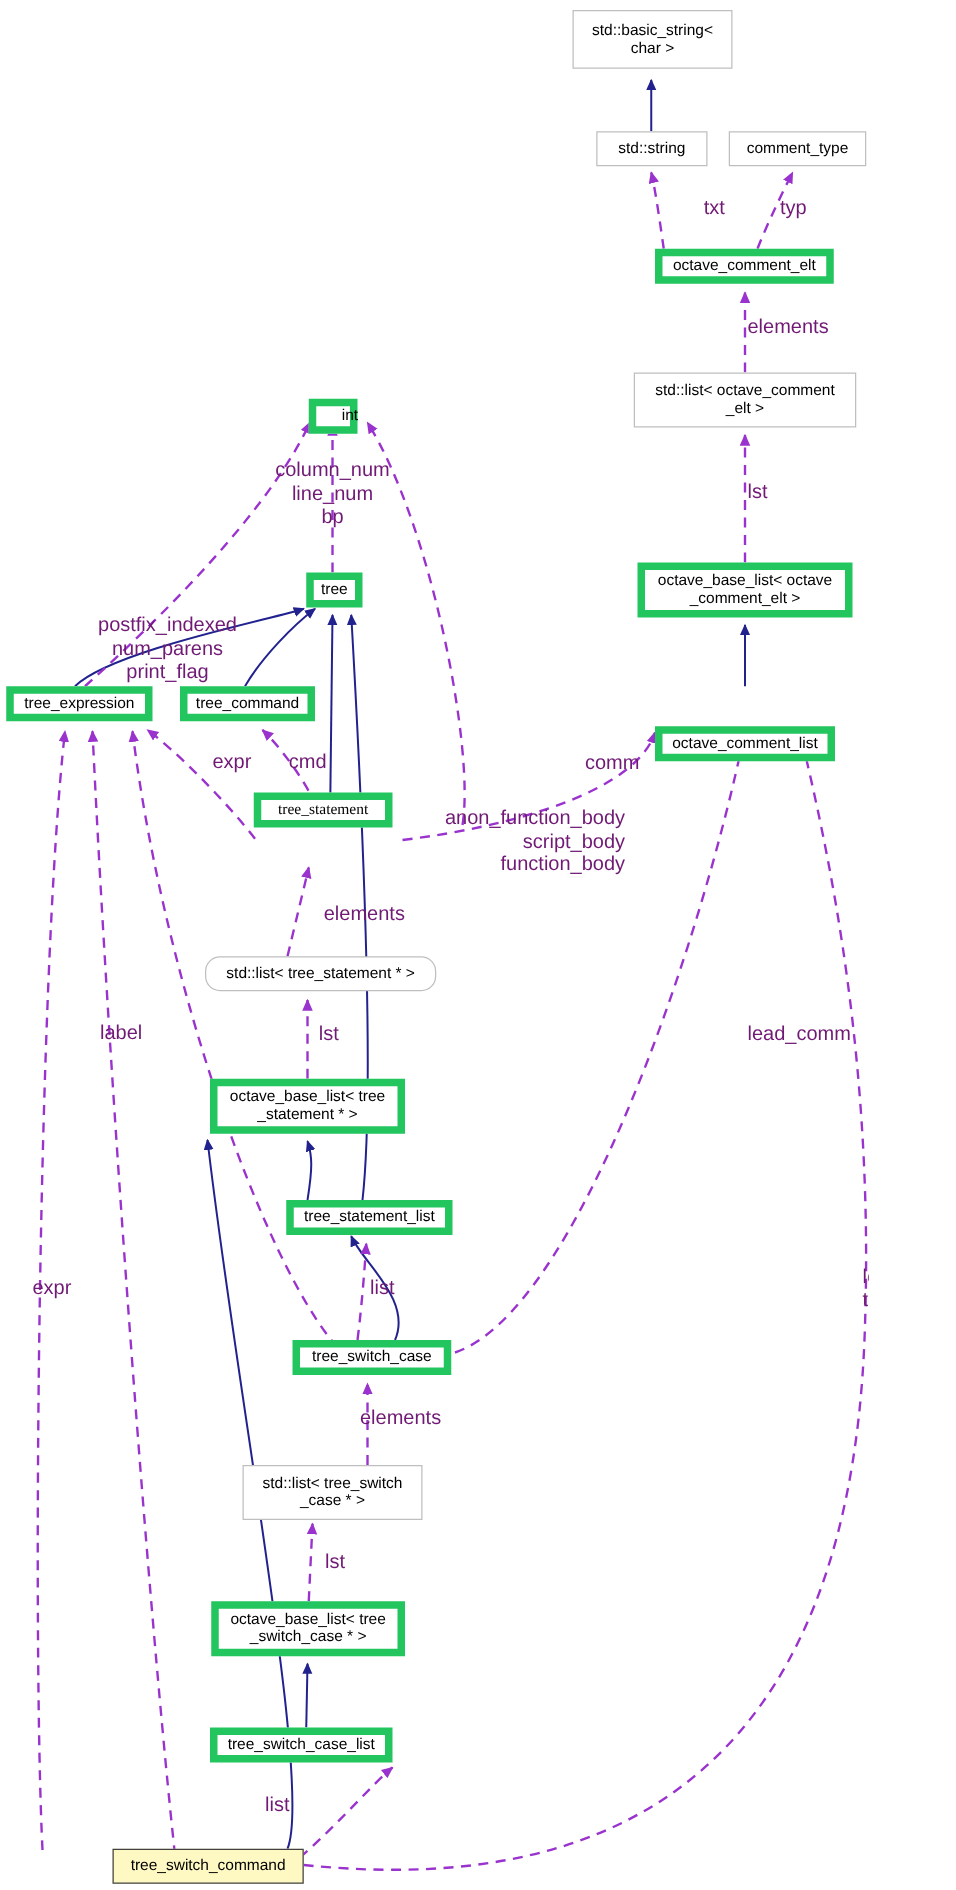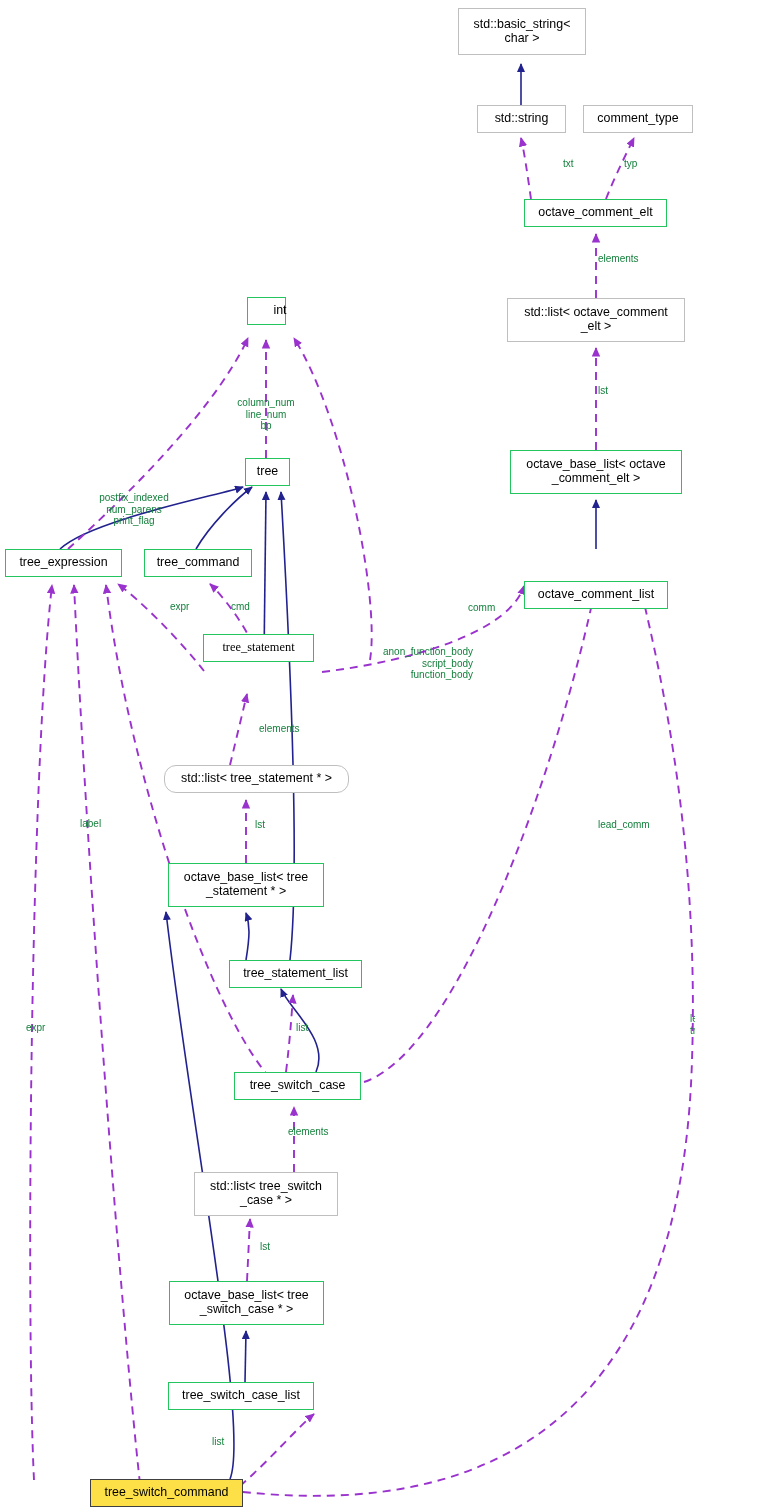--- a/index.html
+++ b/index.html
@@ -2,24 +2,24 @@
 <html><head>
 <meta charset="utf-8">
 <style>
   html,body{margin:0;padding:0;background:#ffffff;}
   body{font-family:"Liberation Sans",sans-serif;}
   #canvas{position:relative;width:695px;height:1512px;background:#ffffff;overflow:hidden;}
   svg#edges{position:absolute;left:0;top:0;width:765px;height:1512px;}
   .node{position:absolute;box-sizing:border-box;display:flex;align-items:center;
         justify-content:center;text-align:center;line-height:1.12;
         font-size:12.4px;color:#000000;background:#ffffff;white-space:pre-line;}
-  .node.solid{border:1px solid #22c55e;}
+  .node.solid{border:6px solid #22c55e;}
   .node.faint{border:1px solid #bfbfbf;}
-  .node.hl{background:#fde047;border:1px solid #404040;}
-  .elabel{position:absolute;font-size:10px;color:#15803d;white-space:pre-line;
+  .node.hl{background:#fef9c3;border:1px solid #404040;}
+  .elabel{position:absolute;font-size:16px;color:#701a75;white-space:pre-line;
           text-align:center;line-height:1.16;}
   .elabel.l{text-align:left;}
 </style>
 </head>
 <body>
 
 <div id="canvas">
 
   <svg id="edges" viewBox="0 0 765 1512" xmlns="http://www.w3.org/2000/svg">
     <defs>
@@ -73,41 +73,41 @@
       <div class="node faint" style="left: 458px; top: 8px; width: 128px; height: 47px;">std::basic_string&lt;
 char &gt;</div>
       <div class="node faint" style="left: 477px; top: 105px; width: 89px; height: 28px;">std::string</div>
       <div class="node faint" style="left: 583px; top: 105px; width: 110px; height: 28px;">comment_type</div>
       <div class="node solid" style="left: 524px; top: 199px; width: 143px; height: 28px;">octave_comment_elt</div>
       <div class="node faint" style="left: 507px; top: 298px; width: 178px; height: 44px;">std::list&lt; octave_comment
 _elt &gt;</div>
       <div class="node solid" style="left: 510px; top: 450px; width: 172px; height: 44px;">octave_base_list&lt; octave
 _comment_elt &gt;</div>
       <div class="node solid" style="left: 524px; top: 549px; width: 144px; height: 28px; margin-top: 32px;">octave_comment_list</div>
-      <div class="node solid" style="left: 247px; top: 297px; width: 39px; height: 28px; padding-left: 27px;">int</div>
+      <div class="node solid" style="left: 247px; top: 319px; width: 39px; height: 28px; padding-left: 27px;">int</div>
       <div class="node solid" style="left: 245px; top: 458px; width: 45px; height: 28px;">tree</div>
       <div class="node solid" style="left: 5px; top: 549px; width: 117px; height: 28px;">tree_expression</div>
       <div class="node solid" style="left: 144px; top: 549px; width: 108px; height: 28px;">tree_command</div>
       <div class="node solid" style="left: 203px; top: 634px; width: 111px; height: 28px; font-family: Liberation Serif, serif;">tree_statement</div>
       <div class="node faint" style="left: 164px; top: 765px; width: 185px; height: 28px; border-radius: 12px;">std::list&lt; tree_statement * &gt;</div>
       <div class="node solid" style="left: 168px; top: 863px; width: 156px; height: 44px;">octave_base_list&lt; tree
 _statement * &gt;</div>
       <div class="node solid" style="left: 229px; top: 960px; width: 133px; height: 28px; text-align: right;">tree_statement_list</div>
       <div class="node solid" style="left: 234px; top: 1072px; width: 127px; height: 28px;">tree_switch_case</div>
       <div class="node faint" style="left: 194px; top: 1172px; width: 144px; height: 44px;">std::list&lt; tree_switch
 _case * &gt;</div>
       <div class="node solid" style="left: 169px; top: 1281px; width: 155px; height: 44px;">octave_base_list&lt; tree
 _switch_case * &gt;</div>
       <div class="node solid" style="left: 168px; top: 1382px; width: 146px; height: 28px;">tree_switch_case_list</div>
       <div class="node hl" style="left: 90px; top: 1479px; width: 153px; height: 28px;">tree_switch_command</div>
       <div class="elabel l" style="left: 563px; top: 158px;">txt</div>
       <div class="elabel l" style="left: 624px; top: 158px;">typ</div>
       <div class="elabel l" style="left: 598px; top: 253px;">elements</div>
       <div class="elabel l" style="left: 598px; top: 385px;">lst</div>
-      <div class="elabel" style="left: 266px; top: 368px; transform: translateX(-50%); margin-top: 29px;">column_num
+      <div class="elabel" style="left: 266px; top: 368px; transform: translateX(-50%);">column_num
 line_num
 bp</div>
       <div class="elabel" style="left: 134px; top: 454px; transform: translateX(-50%); margin-top: 38px;">postfix_indexed
 num_parens
 print_flag</div>
       <div class="elabel l" style="left: 170px; top: 601px;">expr</div>
       <div class="elabel l" style="left: 231px; top: 601px;">cmd</div>
       <div class="elabel l" style="left: 468px; top: 602px;">comm</div>
       <div class="elabel" style="left: 428px; top: 646px; transform: translateX(-50%); text-align: right;">anon_function_body
 script_body

